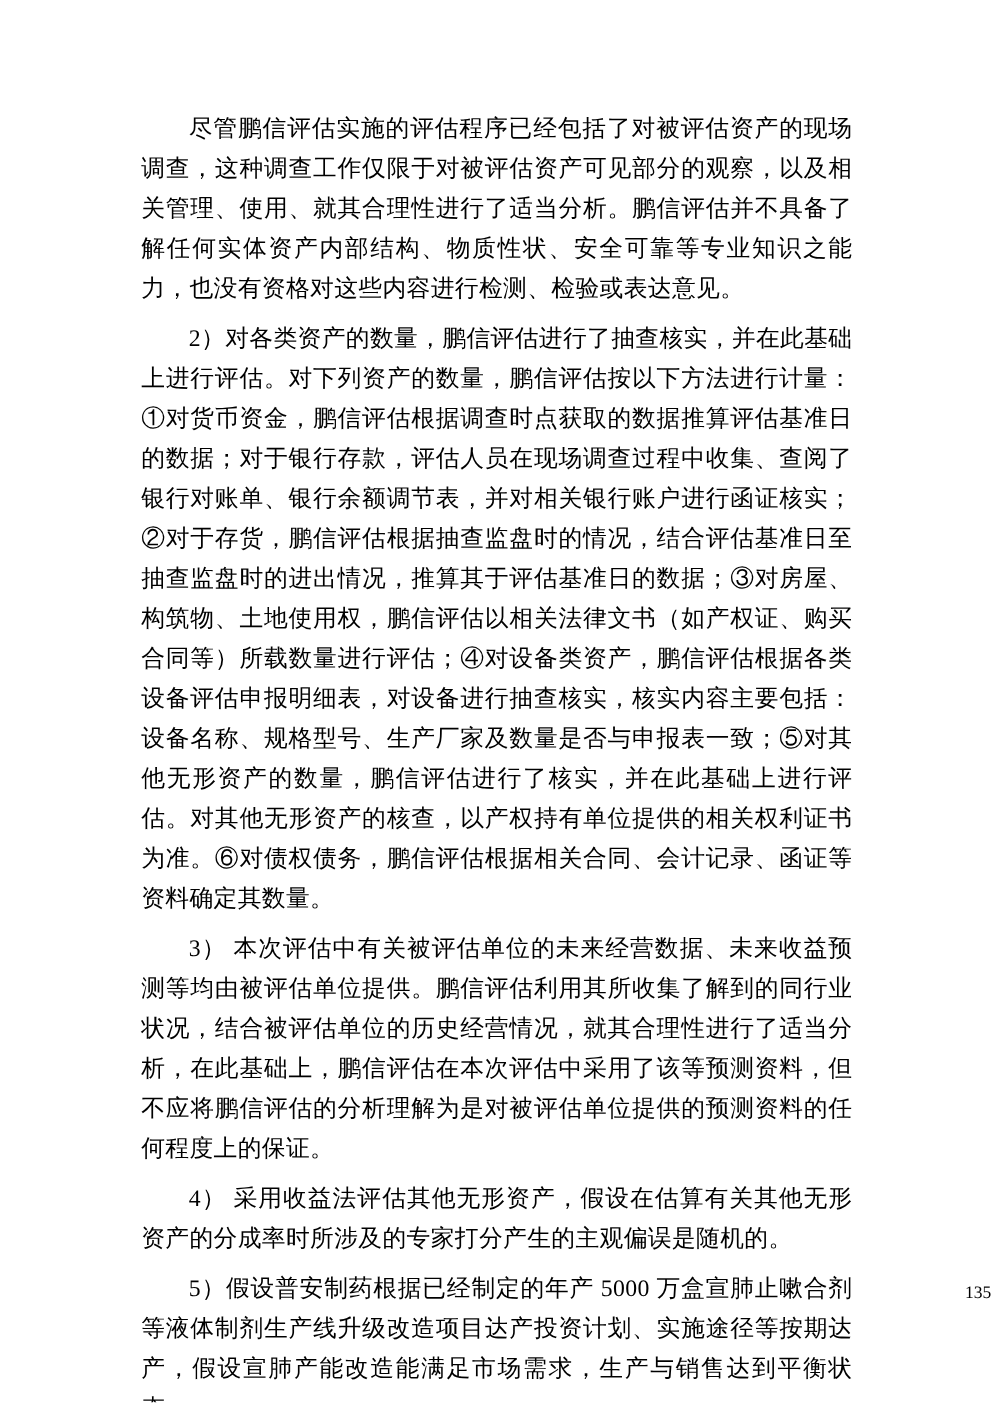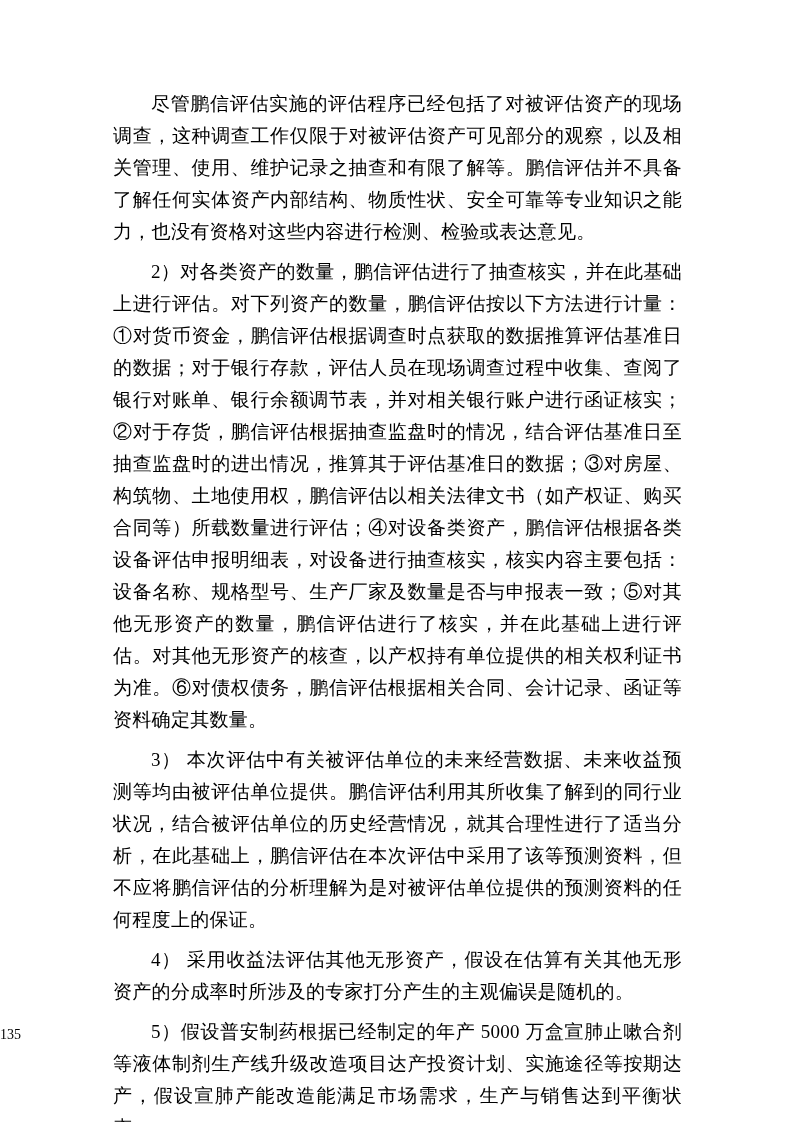--- a/index.html
+++ b/index.html
@@ -33,32 +33,32 @@
       word-break: break-all;
     }
     .para:last-child {
       margin-bottom: 0;
     }
     .page-number {
       position: absolute;
       top: 1026px;
       left: 0;
       right: 0;
-      text-align: left;
+      text-align: right;
       font-size: 14px;
       line-height: 18px;
       color: #000000;
     }
   </style>
 </head>
 <body>
 
 <div class="page">
   <div class="content">
-    <p class="para">尽管鹏信评估实施的评估程序已经包括了对被评估资产的现场调查，这种调查工作仅限于对被评估资产可见部分的观察，以及相关管理、使用、维护记录之抽查和有限了解等。鹏信评估并不具备了解任何实体资产内部结构、物质性状、安全可靠等专业知识之能力，也没有资格对这些内容进行检测、检验或表达意见。</p>
+    <p class="para">尽管鹏信评估实施的评估程序已经包括了对被评估资产的现场调查，这种调查工作仅限于对被评估资产可见部分的观察，以及相关管理、使用、就其合理性进行了适当分析。鹏信评估并不具备了解任何实体资产内部结构、物质性状、安全可靠等专业知识之能力，也没有资格对这些内容进行检测、检验或表达意见。</p>
     <p class="para">2）对各类资产的数量，鹏信评估进行了抽查核实，并在此基础上进行评估。对下列资产的数量，鹏信评估按以下方法进行计量：①对货币资金，鹏信评估根据调查时点获取的数据推算评估基准日的数据；对于银行存款，评估人员在现场调查过程中收集、查阅了银行对账单、银行余额调节表，并对相关银行账户进行函证核实；②对于存货，鹏信评估根据抽查监盘时的情况，结合评估基准日至抽查监盘时的进出情况，推算其于评估基准日的数据；③对房屋、构筑物、土地使用权，鹏信评估以相关法律文书（如产权证、购买合同等）所载数量进行评估；④对设备类资产，鹏信评估根据各类设备评估申报明细表，对设备进行抽查核实，核实内容主要包括：设备名称、规格型号、生产厂家及数量是否与申报表一致；⑤对其他无形资产的数量，鹏信评估进行了核实，并在此基础上进行评估。对其他无形资产的核查，以产权持有单位提供的相关权利证书为准。⑥对债权债务，鹏信评估根据相关合同、会计记录、函证等资料确定其数量。</p>
     <p class="para">3） 本次评估中有关被评估单位的未来经营数据、未来收益预测等均由被评估单位提供。鹏信评估利用其所收集了解到的同行业状况，结合被评估单位的历史经营情况，就其合理性进行了适当分析，在此基础上，鹏信评估在本次评估中采用了该等预测资料，但不应将鹏信评估的分析理解为是对被评估单位提供的预测资料的任何程度上的保证。</p>
     <p class="para">4） 采用收益法评估其他无形资产，假设在估算有关其他无形资产的分成率时所涉及的专家打分产生的主观偏误是随机的。</p>
     <p class="para">5）假设普安制药根据已经制定的年产 5000 万盒宣肺止嗽合剂等液体制剂生产线升级改造项目达产投资计划、实施途径等按期达产，假设宣肺产能改造能满足市场需求，生产与销售达到平衡状态。</p>
 
   </div>
   <div class="page-number">135</div>
 </div>
 
 </body></html>

